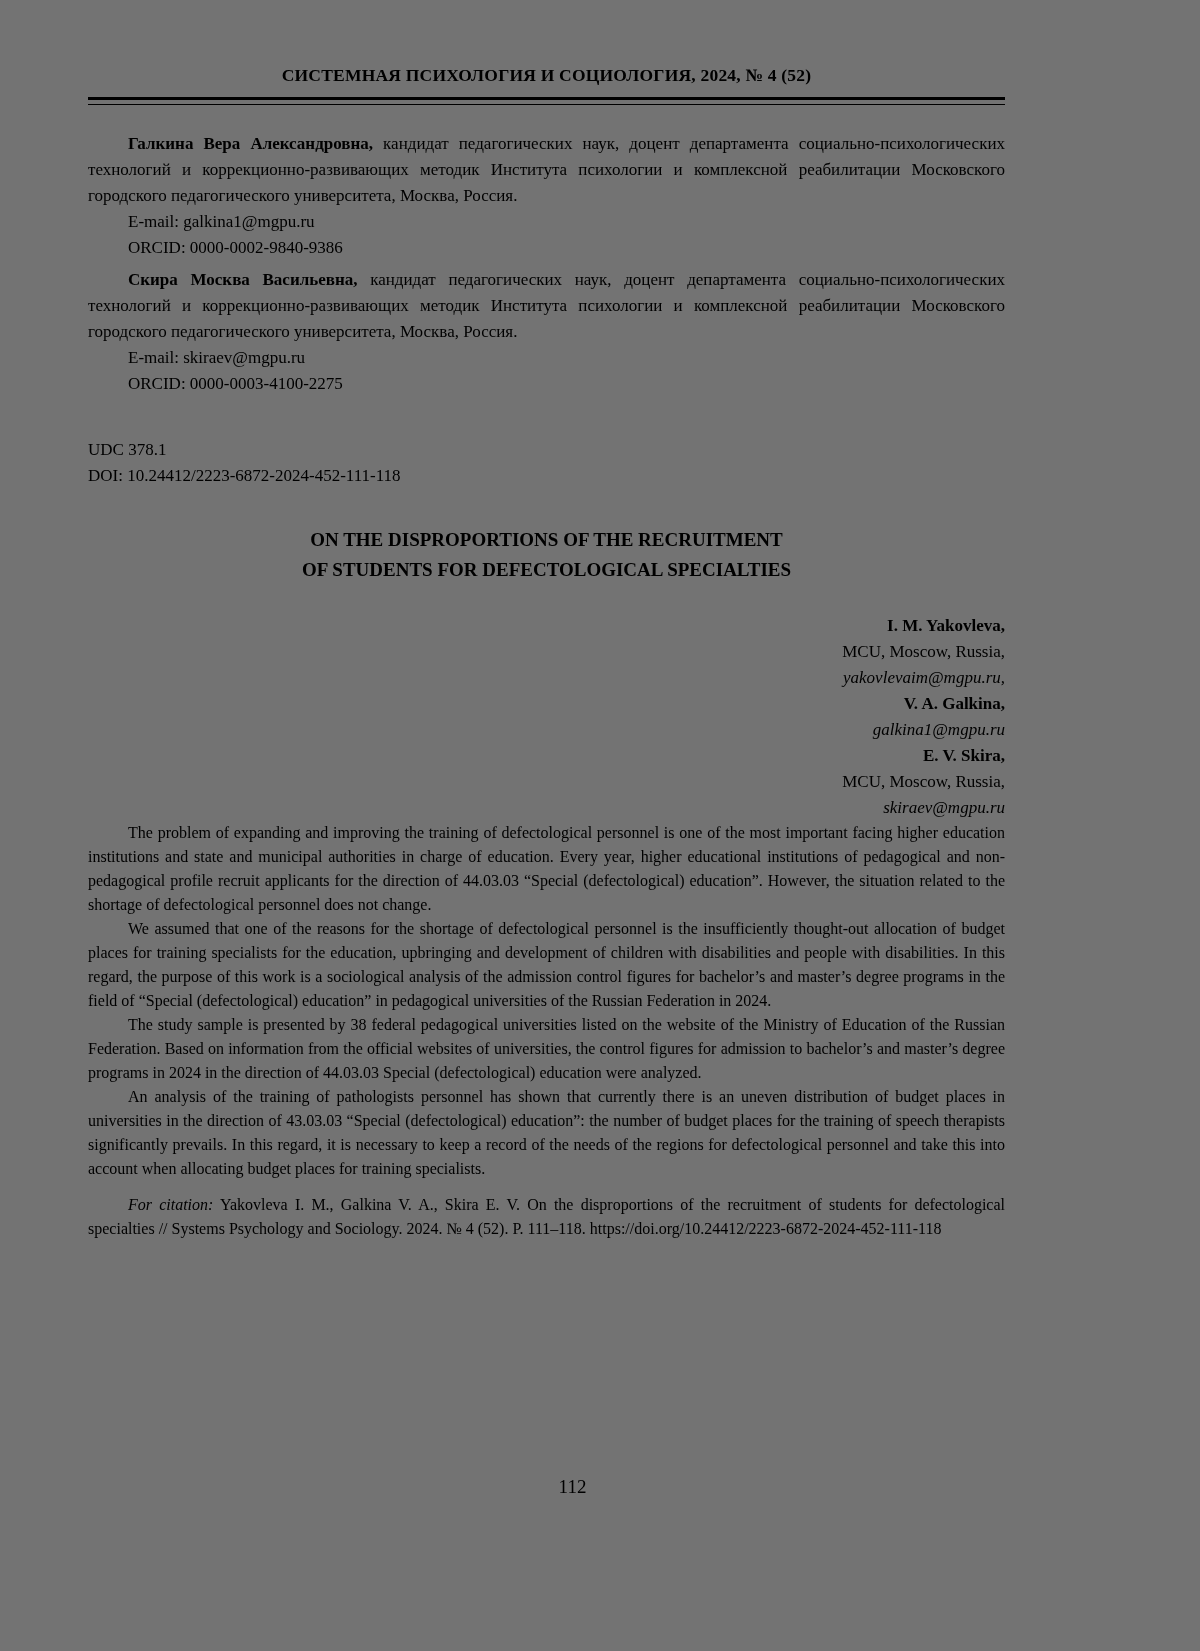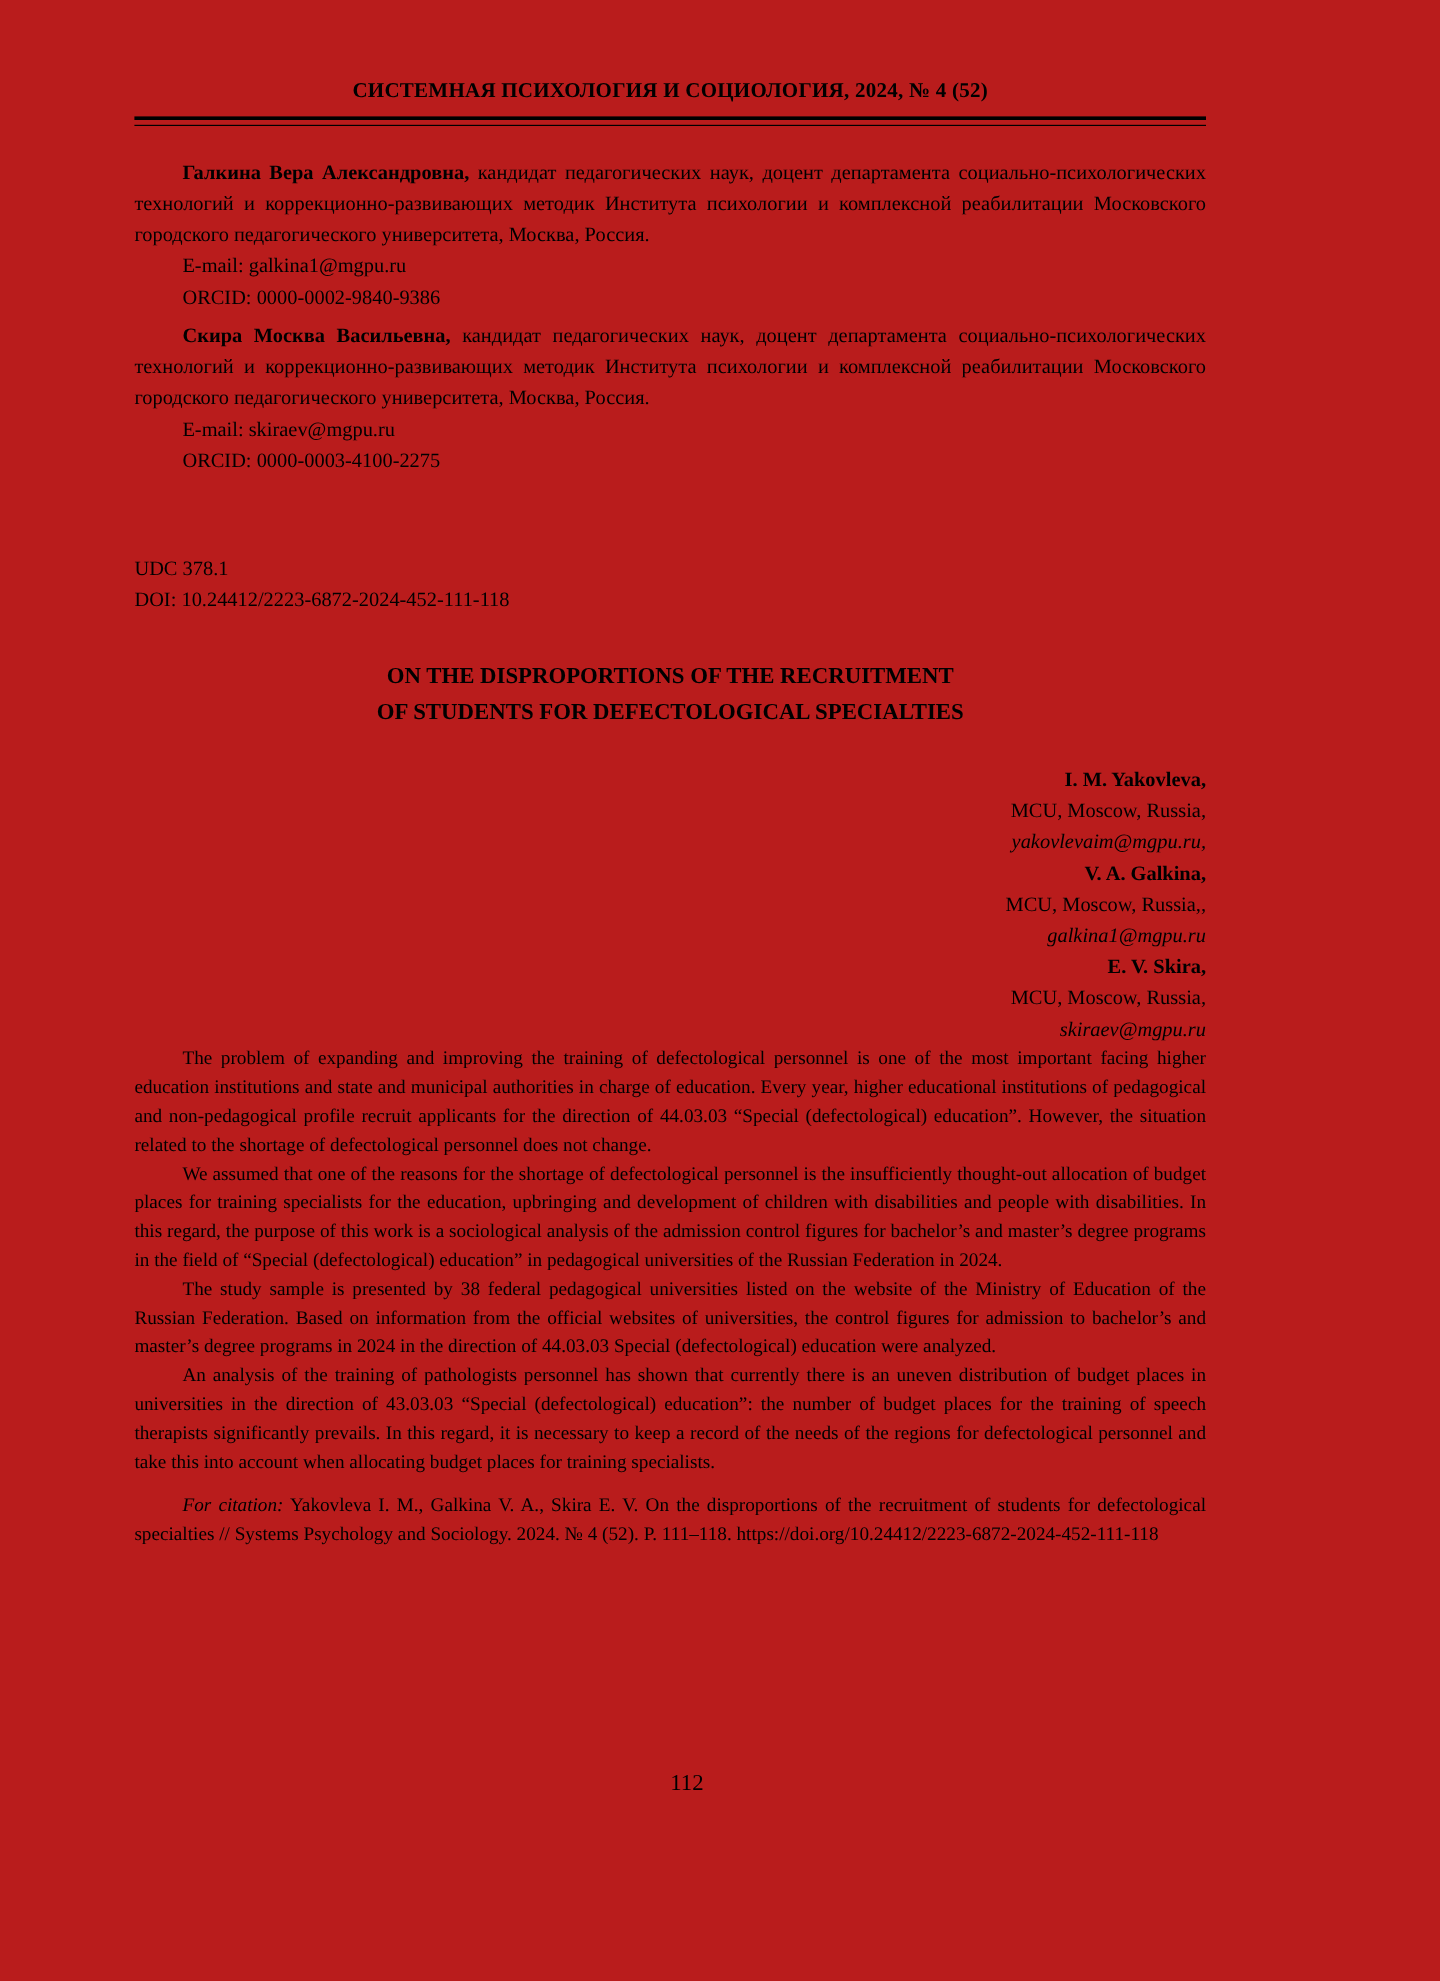--- a/index.html
+++ b/index.html
@@ -4,27 +4,27 @@
 <style>
   html, body {
     margin: 0;
     padding: 0;
     background: #ffffff;
   }
   .page {
     position: relative;
     width: 1200px;
     height: 1651px;
-    background: #b91c1c;
+    background: #737373;
     color: #000000;
     font-family: "Liberation Serif", "DejaVu Serif", serif;
     font-size: 17px;
     line-height: 26px;
     box-sizing: border-box;
-    padding: 62px 195px 0 112px;
+    padding: 62px 195px 0 88px;
     overflow: hidden;
   }
   .journal-title {
     text-align: center;
     font-weight: 700;
     font-size: 17.5px;
     letter-spacing: 0.2px;
   }
   .double-rule {
     margin-top: 9px;
@@ -37,21 +37,21 @@
     margin: 0;
     text-align: justify;
     text-indent: 40px;
   }
   .plain { margin: 0; }
   .indent { padding-left: 40px; }
   .gap-top { margin-top: 6px; }
   .b { font-weight: 700; }
   .i { font-style: italic; }
 
-  .codes { margin-top: 64px; }
+  .codes { margin-top: 40px; }
 
   .article-title {
     margin: 36px 0 0 0;
     text-align: center;
     font-size: 19px;
     line-height: 30px;
     font-weight: 700;
   }
   .title-line { display: block; }
 
@@ -116,21 +116,20 @@
     <span class="title-line">ON THE DISPROPORTIONS OF THE RECRUITMENT</span>
     <span class="title-line">OF STUDENTS FOR DEFECTOLOGICAL SPECIALTIES</span>
   </h1>
 
   <section class="en-authors">
     <p class="en-name">I. M. Yakovleva,</p>
     <p class="en-affil">MCU, Moscow, Russia,</p>
     <p class="en-email">yakovlevaim@mgpu.ru,</p>
 
     <p class="en-name">V. A. Galkina,</p>
-    <p class="en-affil">MCU, Moscow, Russia,,</p>
     <p class="en-email">galkina1@mgpu.ru</p>
 
     <p class="en-name">E. V. Skira,</p>
     <p class="en-affil">MCU, Moscow, Russia,</p>
     <p class="en-email">skiraev@mgpu.ru</p>
   </section>
 
   <section class="abstract">
     <p class="para">The problem of expanding and improving the training of defectological personnel is one of the most important facing higher education institutions and state and municipal authorities in charge of education. Every year, higher educational institutions of pedagogical and non-pedagogical profile recruit applicants for the direction of 44.03.03 “Special (defectological) education”. However, the situation related to the shortage of defectological personnel does not change.</p>
     <p class="para">We assumed that one of the reasons for the shortage of defectological personnel is the insufficiently thought-out allocation of budget places for training specialists for the education, upbringing and development of children with disabilities and people with disabilities. In this regard, the purpose of this work is a sociological analysis of the admission control figures for bachelor’s and master’s degree programs in the field of “Special (defectological) education” in pedagogical universities of the Russian Federation in 2024.</p>

